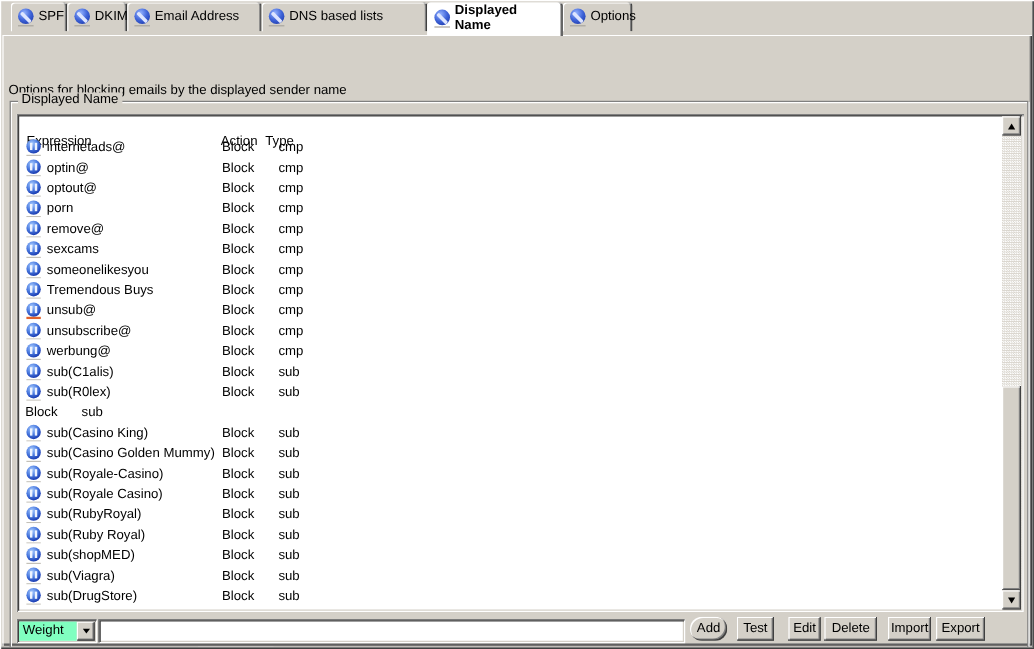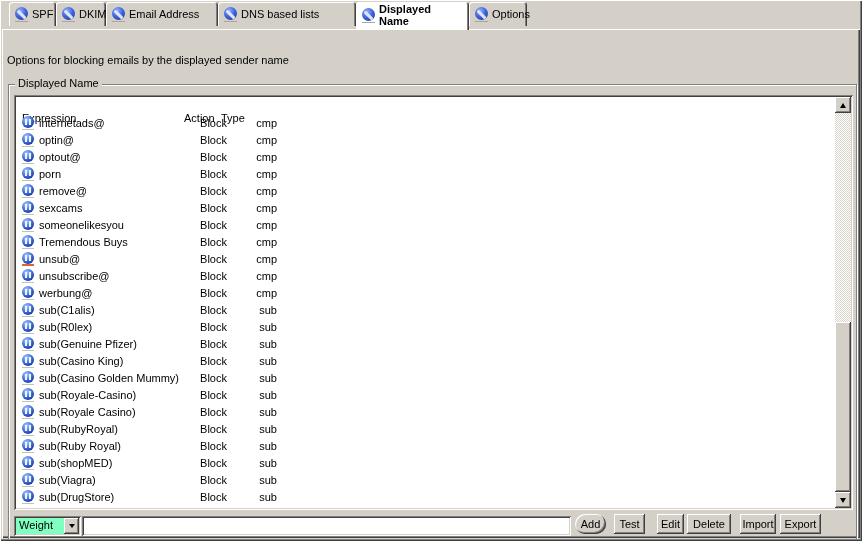--- a/index.html
+++ b/index.html
@@ -27,39 +27,39 @@
   .tab-icon { width:13px; height:16px; position:relative; display:inline-block; flex:0 0 13px; }
   .tab-icon .ball { position:absolute; top:1px; left:0; width:13px; height:13px; border-radius:50%;
     background: radial-gradient(circle at 38% 30%, #96b4ff 0%, #3e63d8 48%, #132d9e 100%); }
   .tab-icon .slash { position:absolute; top:7px; left:1px; width:11px; height:3px;
     background:#dde5ff; transform:rotate(45deg); border-radius:1px; }
   .tab-icon::after { content:''; position:absolute; left:0; bottom:0; width:13px; height:1px; background:#a9a59d; }
 
   
   .tabpage { position:absolute; left:2px; top:29px; width:858px; height:509px; background:#d4d0c8;
     box-shadow: inset 1px 1px 0 #ffffff, inset -1px -1px 0 #404040, inset -2px -2px 0 #808080; z-index:1; }
-  .desc { position:absolute; left:5px; top:25px; }
+  .desc { position:absolute; left:5px; top:40px; }
 
   
   .groupbox { position:absolute; left:6px; top:55px; width:849px; height:477px;
     border:1px solid #808080; box-shadow: inset 1px 1px 0 #ffffff, 1px 1px 0 #ffffff; }
   .groupbox-label { position:absolute; top:-8px; left:6px; background:#d4d0c8; padding:0 3px; }
 
   
   .listview { position:absolute; left:12px; top:66px; width:839px; height:415px; background:#ffffff;
     box-shadow: inset 1px 1px 0 #808080, inset -1px -1px 0 #ffffff, inset 2px 2px 0 #404040, inset -2px -2px 0 #d4d0c8; }
   .lv-inner { position:absolute; left:2px; top:2px; right:18px; bottom:2px; overflow:hidden; }
   .lv-header { display:flex; height:17px; }
   .hdr-seg { background:#d4d0c8; display:flex; align-items:center; padding-left:6px;
     box-shadow: inset -1px -1px 0 #404040, inset 1px 1px 0 #ffffff, inset -2px -2px 0 #808080; margin-top: 21px; }
   .hdr-exp { width:164px; }
   .hdr-act { width:37px; padding-left:4px; }
   .hdr-typ { width:50px; padding-left:4px; }
   .hdr-fill { flex:1; }
-  .lv-row { display:flex; height:17px; align-items:center;text-align:right; }
+  .lv-row { display:flex; height:17px; align-items:center; }
   .cell { white-space:nowrap; overflow:hidden; }
   .c-exp { width:164px; display:flex; align-items:center; padding-left:6px; gap:5px; }
   .c-act { width:47px; padding-left:5px; }
   .c-typ { width:50px; padding-left:5px; }
   .row-icon { display:inline-block; width:12px; height:15px; position:relative; flex:0 0 12px; }
   .row-icon .ball { position:absolute; left:0; top:1px; width:12px; height:12px; border-radius:50%;
     background: radial-gradient(circle at 38% 30%, #a8ccff 0%, #4a7ae0 42%, #1130a8 82%, #0a1f7a 100%); }
   .row-icon .ball::before, .row-icon .ball::after { content:''; position:absolute; top:3px; width:2px; height:6px; background:#eef3ff; }
   .row-icon .ball::before { left:3px; }
   .row-icon .ball::after { left:7px; }
@@ -287,26 +287,20 @@
             <div class="cell c-exp">
               <span class="row-icon">
                 <span class="ball"></span>
               </span>
               <span class="exp-text">sub(R0lex)</span>
             </div>
             <div class="cell c-act">Block</div>
             <div class="cell c-typ">sub</div>
           </div>
           <div class="lv-row">
-            <div class="cell c-exp">
-              <span class="row-icon">
-                <span class="ball"></span>
-              </span>
-              <span class="exp-text">sub(Genuine Pfizer)</span>
-            </div>
             <div class="cell c-act">Block</div>
             <div class="cell c-typ">sub</div>
           </div>
           <div class="lv-row">
             <div class="cell c-exp">
               <span class="row-icon">
                 <span class="ball"></span>
               </span>
               <span class="exp-text">sub(Casino King)</span>
             </div>

